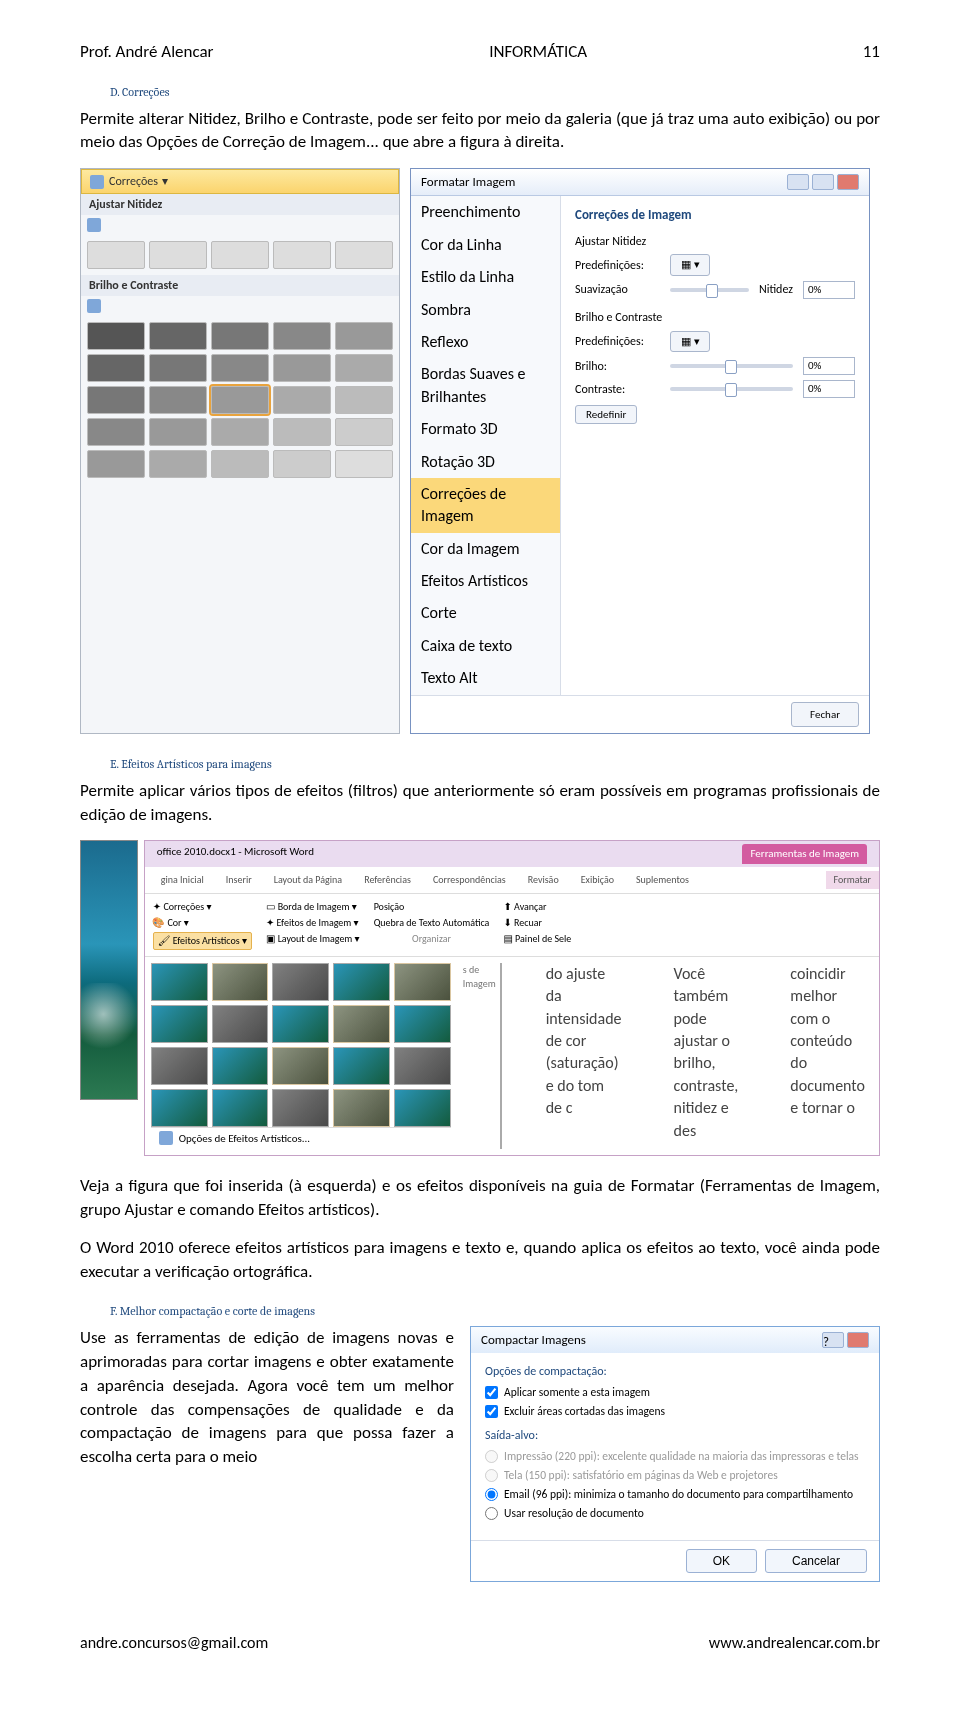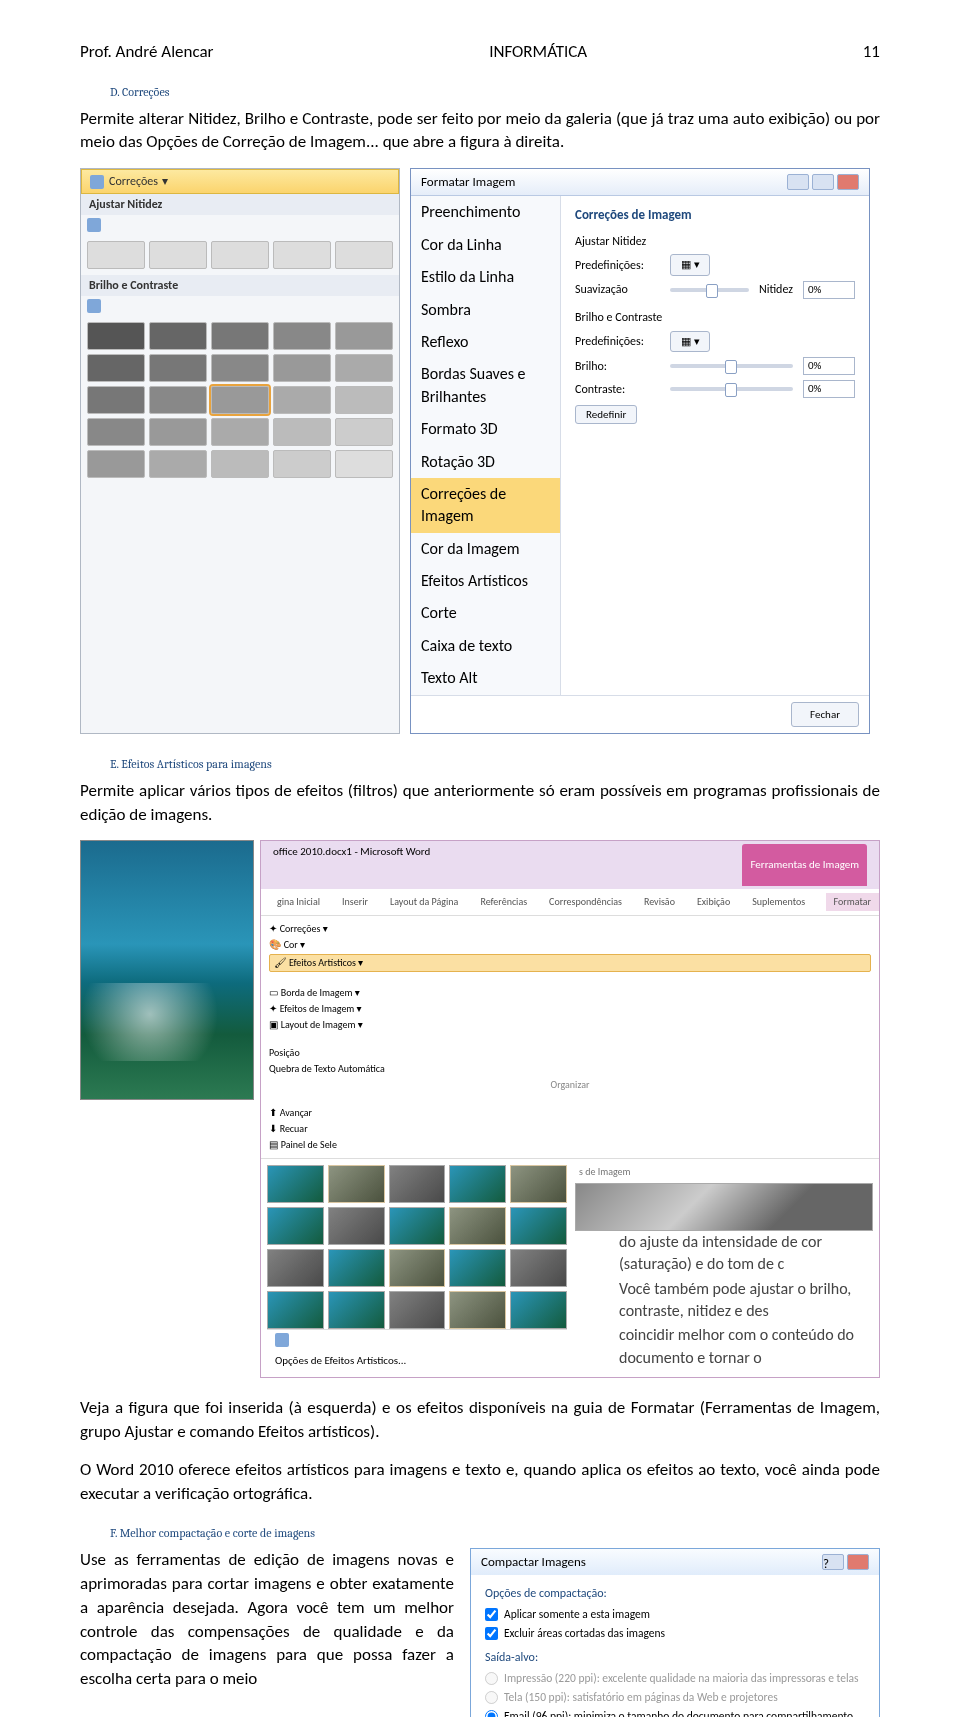--- a/index.html
+++ b/index.html
@@ -111,43 +111,43 @@
     border:1px solid #888;
     position:relative;
   }
   .photo::after{content:"";position:absolute;inset:auto 0 15% 0;height:30%;background:radial-gradient(circle at 40% 40%, rgba(255,255,255,.6), transparent 60%);}
   .art-window {
     flex:1; border:1px solid #c6a1c6; background:#fff;
   }
   .art-title {
     background:#eadcf0; padding:3px 12px; font-size:11px; display:flex; justify-content:space-between;
   }
-  .art-tab { background:#d35ba0; color:#fff; padding:13px 8px; font-size:11px; border-radius:3px 3px 0 0;}
+  .art-tab { background:#d35ba0; color:#fff; padding:2px 8px; font-size:11px; border-radius:3px 3px 0 0;}
   .ribbon {
     display:flex; gap:6px; padding:4px 0 4px 8px; border-bottom:1px solid #ddd; font-size:10px;
   }
   .ribbon .tab{ padding:2px 8px; color:#555;}
-  .ribbon-commands{ display:flex; gap:14px; padding:6px 8px; font-size:10px; border-bottom:1px solid #ddd;flex-direction:column;}
+  .ribbon-commands{ display:flex; gap:14px; padding:6px 8px; font-size:10px; border-bottom:1px solid #ddd;}
   .cmd-col{ display:flex; flex-direction:column; gap:2px;}
   .cmd-col span{ white-space:nowrap;}
   .cmd-col .hi{ background:#fbe0a3; padding:1px 4px; border:1px solid #e5b24e; border-radius:2px;}
   .art-body{ display:flex; gap:8px; padding:6px;}
   .art-thumbs{
     width:300px;
     display:grid; grid-template-columns:repeat(5,1fr); gap:4px;
   }
   .art-th{ height:38px; background:linear-gradient(135deg,#2a95b8,#135b3d); border:1px solid #aaa;}
   .art-th.gray{ filter:grayscale(1);}
   .art-th.sepia{ filter:sepia(.8);}
   .art-preview{
     flex:1; background:linear-gradient(135deg,#888,#ccc 40%,#666 70%);
     border:1px solid #aaa;
   }
   .art-desc{ font-size:16px; color:#444; padding:0 8px 2px;margin-left:36px; }
-  .art-footer{ border-top:1px solid #ddd; padding:3px 8px; font-size:11px; display:flex; gap:6px;flex-direction:column;}
+  .art-footer{ border-top:1px solid #ddd; padding:3px 8px; font-size:11px; display:flex; align-items:center; gap:6px;}
   
   .para-with-float{ overflow:hidden; }
   .float-dialog{
     float:right; width:410px; margin:0 0 10px 16px;
     border:1px solid #7ba7da; background:#fff; font-size:12px;
   }
   .fd-title{ background:linear-gradient(#f9fcff,#e0ecfb); padding:4px 10px; display:flex; justify-content:space-between; align-items:center; font-size:13px;}
   .fd-body{ padding:10px 14px;}
   .fd-body .grp{ margin-bottom:8px;}
   .fd-body .grp-title{ color:#1F497D; font-size:12px; margin-bottom:4px;}
@@ -368,21 +368,21 @@
             <div class="art-th"></div>
             <div class="art-th gray"></div>
             <div class="art-th sepia"></div>
             <div class="art-th"></div>
         </div>
         <div class="art-footer">
           <span class="mini-icon"></span>
           <span>Opções de Efeitos Artísticos...</span>
         </div>
       </div>
-      <div style="flex:1;display:flex;flex-direction:column">
+      <div style="flex:1;display:flex;flex-direction:row">
         <div style="font-size:10px;color:#777;padding:0 4px 4px">s de Imagem</div>
         <div class="art-preview"></div>
         <div class="art-desc">do ajuste da intensidade de cor (saturação) e do tom de c</div>
         <div class="art-desc">Você também pode ajustar o brilho, contraste, nitidez e des</div>
         <div class="art-desc">coincidir melhor com o conteúdo do documento e tornar o</div>
       </div>
     </div>
   </div>
 </div>
 

